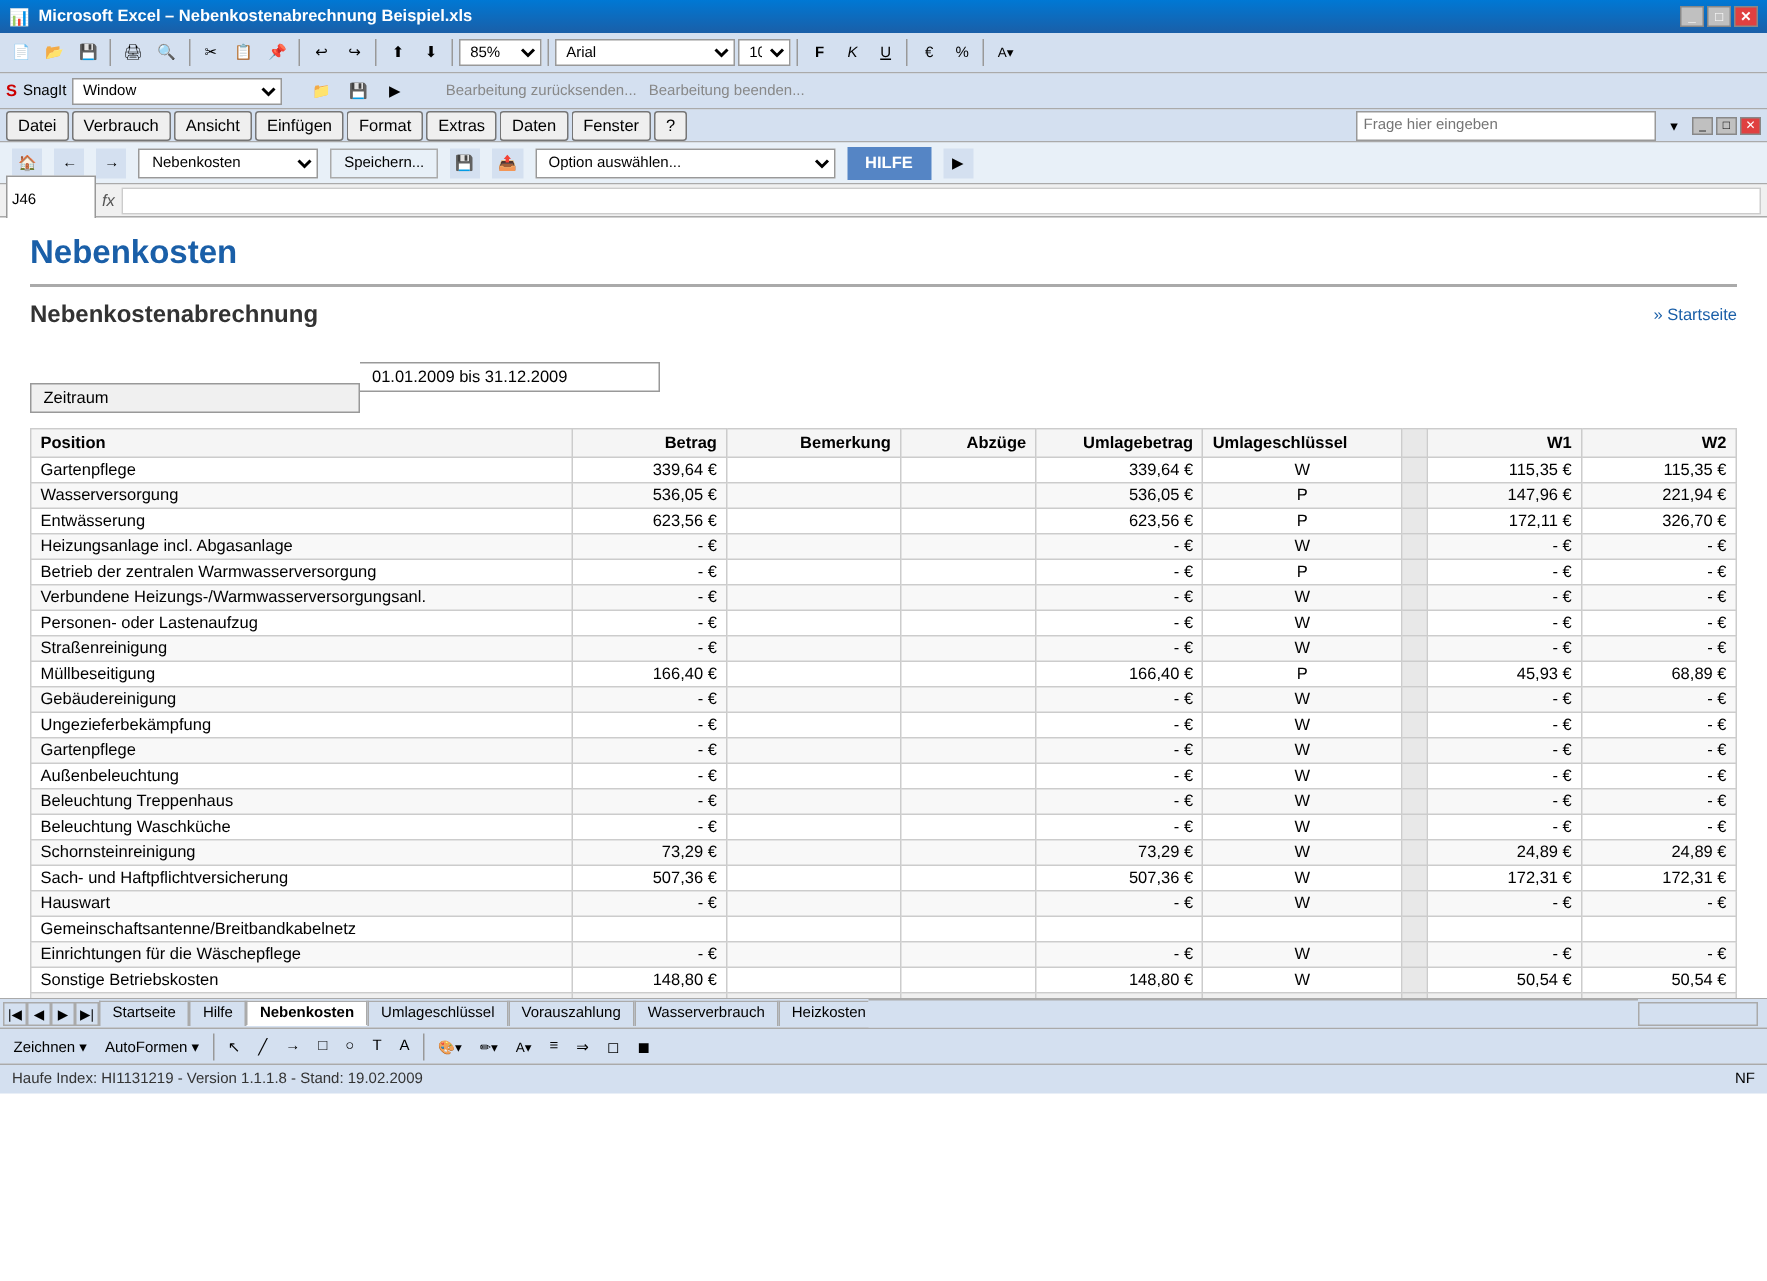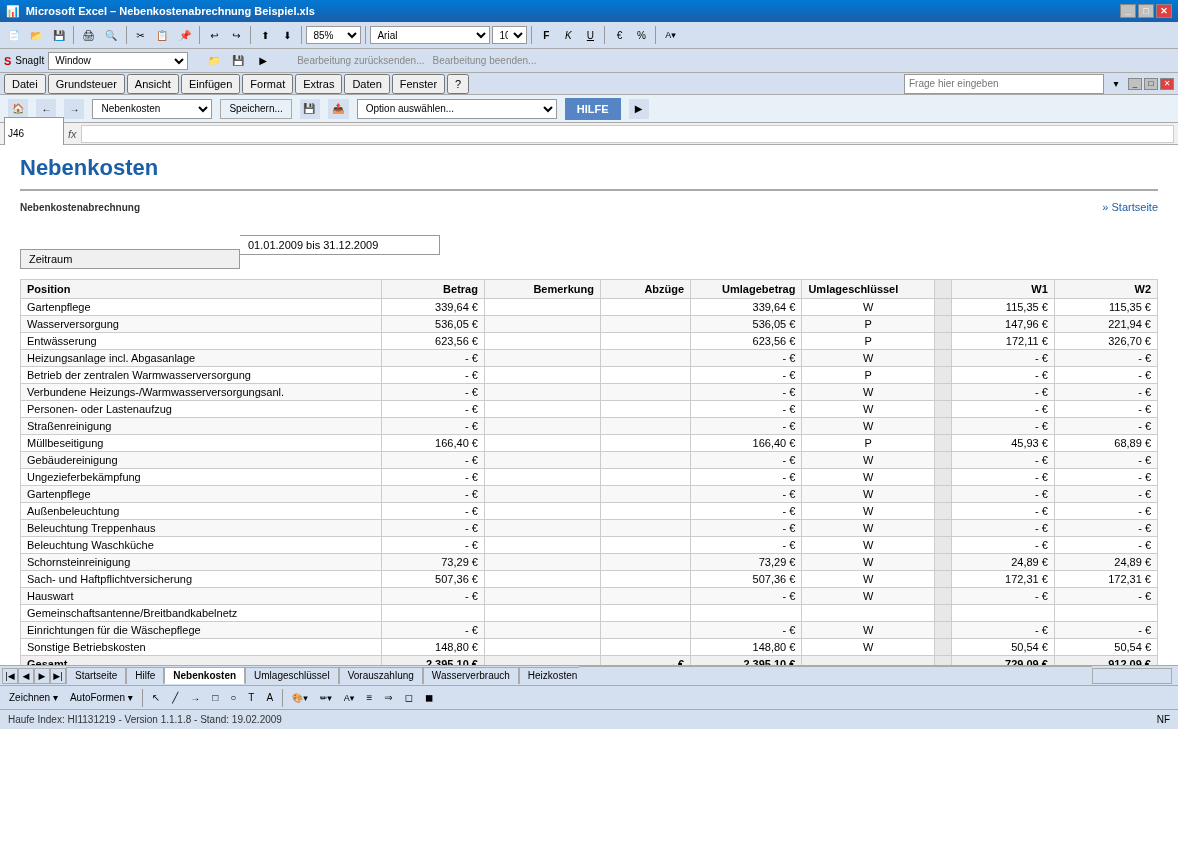--- a/index.html
+++ b/index.html
@@ -172,21 +172,21 @@
       border-bottom: 2px solid #aaa;
       padding-bottom: 8px;
     }
     .section-header {
       display: flex;
       justify-content: space-between;
       align-items: center;
       margin-bottom: 8px;
     }
     .section-title {
-      font-size: 10px;
+      font-size: 16px;
       font-weight: bold;
       color: #333;
     }
     .startseite-link {
       color: #1a5fa8;
       font-size: 11px;
       cursor: pointer;
       text-decoration: none;
     }
     .zeitraum-row {
@@ -402,21 +402,21 @@
     <button class="toolbar-btn">▶</button>
   </div>
   <div style="flex:1; margin-left:20px; display:flex; align-items:center; gap:8px;">
     <span style="font-size:10px; color:#888;">Bearbeitung zurücksenden...</span>
     <span style="font-size:10px; color:#888;">Bearbeitung beenden...</span>
   </div>
 </div>
 
 <div class="menu-bar">
   <button class="menu-item">Datei</button>
-  <button class="menu-item">Grundsteuer</button>
+  <button class="menu-item">Verbrauch</button>
   <button class="menu-item">Ansicht</button>
   <button class="menu-item">Einfügen</button>
   <button class="menu-item">Format</button>
   <button class="menu-item">Extras</button>
   <button class="menu-item">Daten</button>
   <button class="menu-item">Fenster</button>
   <button class="menu-item">?</button>
   <div style="flex:1;"></div>
   <input class="nav-search-combo" type="text" placeholder="Frage hier eingeben" style="">
   <button class="toolbar-btn">▾</button>

